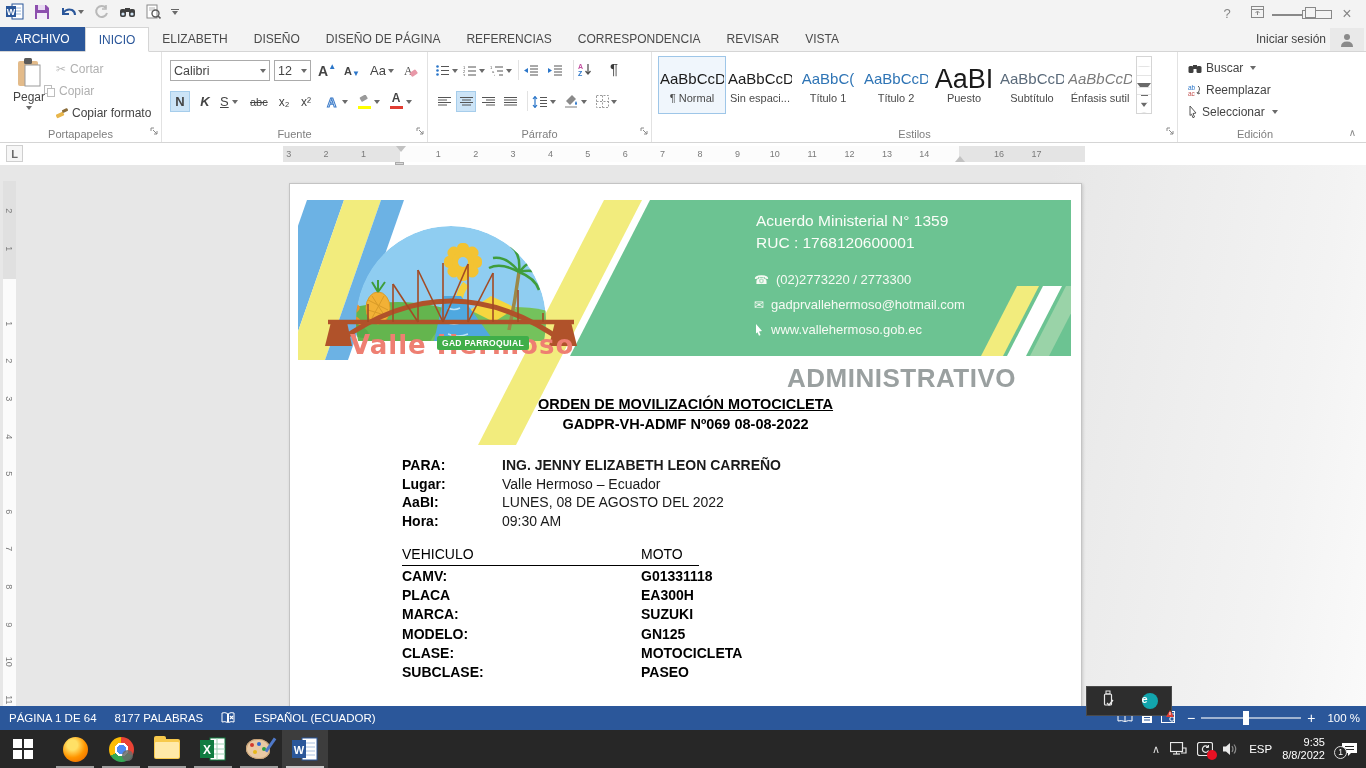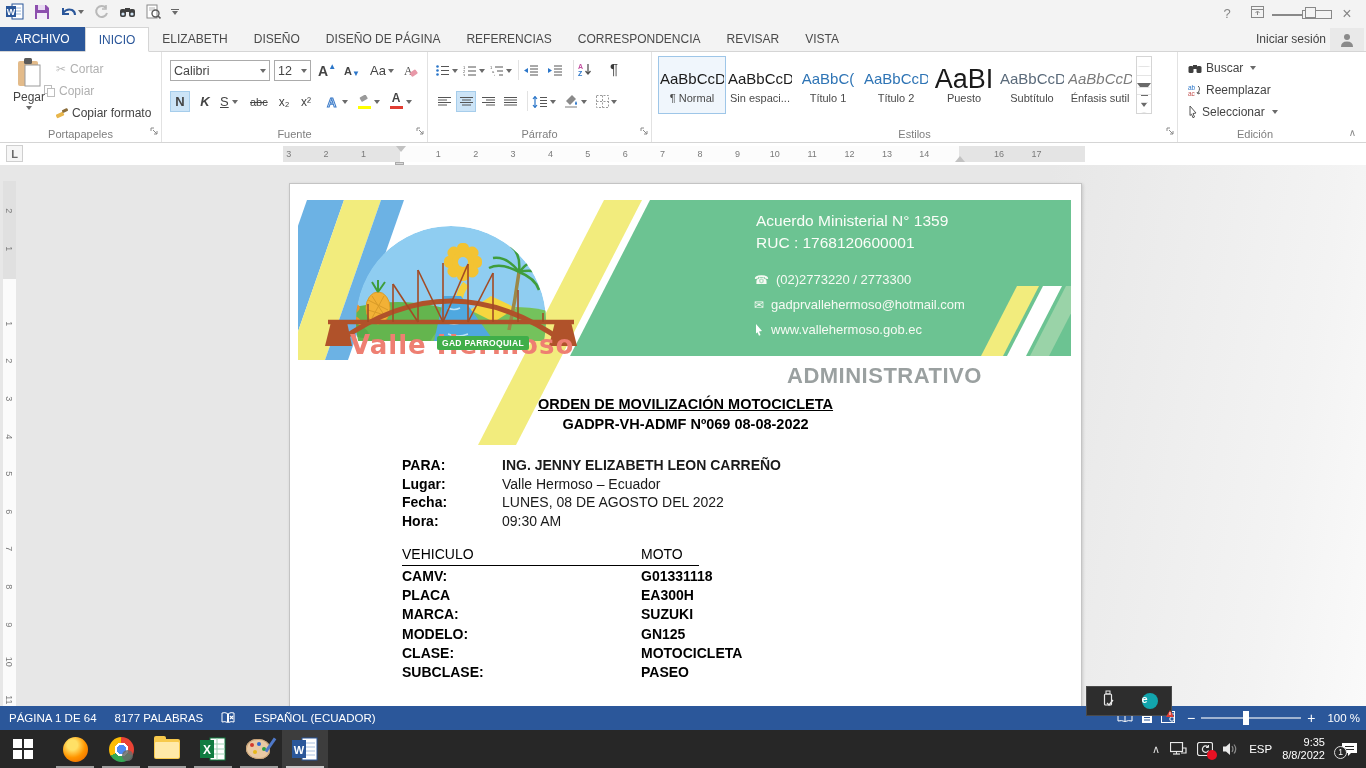--- a/index.html
+++ b/index.html
@@ -66,21 +66,21 @@
 .vruler .vgray{position:absolute;left:0;top:0;width:13px;height:98px;background:#e0e0e0}
 .vruler .vwhite{position:absolute;left:0;top:98px;width:13px;bottom:0;background:#fbfbfb}
 .vnums{position:absolute;left:0;top:11px;width:13px;display:flex;flex-direction:column}
 .vnums span{height:37.6px;font-size:9px;color:#7a7a7a;display:flex;align-items:center;justify-content:center;transform:rotate(90deg)}
 .page{position:absolute;left:289px;top:18px;width:793px;height:620px;background:#fff;border:1px solid #c4c4c4;box-shadow:1px 1px 3px rgba(0,0,0,.15)}
 
 .lh-line{position:absolute;color:#fbfdf8;font-size:15.5px}
 .lh-contact{position:absolute;color:#f6faf3;font-size:13px;display:flex;align-items:center;gap:7px}
 .brand{position:absolute;left:60px;top:146px;font-size:26px;font-weight:bold;color:#ee7f72;font-family:"DejaVu Sans",sans-serif;letter-spacing:1px;z-index:3}
 .brand-badge{position:absolute;left:147px;top:152px;background:#3fae49;color:#fff;font-size:8.5px;font-weight:bold;padding:2px 5px;border-radius:2px;z-index:4;letter-spacing:.3px}
-.dept{position:absolute;left:497px;top:179px;font-size:22px;font-weight:bold;color:#9aa0a0;letter-spacing:.5px}
+.dept{position:absolute;left:497px;top:179px;font-size:26px;font-weight:bold;color:#9aa0a0;letter-spacing:.5px}
 .doc-h1{position:absolute;left:0;right:0;top:212px;text-align:center;font-size:14.5px;font-weight:bold;text-decoration:underline;color:#000}
 .doc-h2{position:absolute;left:0;right:0;top:232px;text-align:center;font-size:14.5px;font-weight:bold;color:#000}
 .inforows{position:absolute;left:112px;top:272px;font-size:14px}
 .irow{display:flex;height:18.5px;align-items:center}
 .irow .ilabel{width:100px;font-weight:bold;color:#000}
 .irow .ival{color:#1a1a1a}
 .irow.strong .ival{font-weight:bold}
 .vehicle{position:absolute;left:112px;top:362px;font-size:14px}
 .vhead{display:flex;height:20px;font-weight:normal}
 .vhead .vl{width:239px;border-bottom:1.5px solid #000}
@@ -688,21 +688,21 @@
 
     <div class="irow strong">
         <span class="ilabel">PARA:</span>
         <span class="ival">ING. JENNY ELIZABETH  LEON CARREÑO</span>
       </div>
         <div class="irow">
         <span class="ilabel">Lugar:</span>
         <span class="ival">Valle Hermoso – Ecuador</span>
       </div>
         <div class="irow">
-        <span class="ilabel">Fecha:</span>
+        <span class="ilabel">AaBI:</span>
         <span class="ival">LUNES, 08 DE AGOSTO DEL 2022</span>
       </div>
         <div class="irow">
         <span class="ilabel">Hora:</span>
         <span class="ival">09:30  AM</span>
       </div>
       </div>
 
     <div class="vehicle">
       <div class="vhead">

